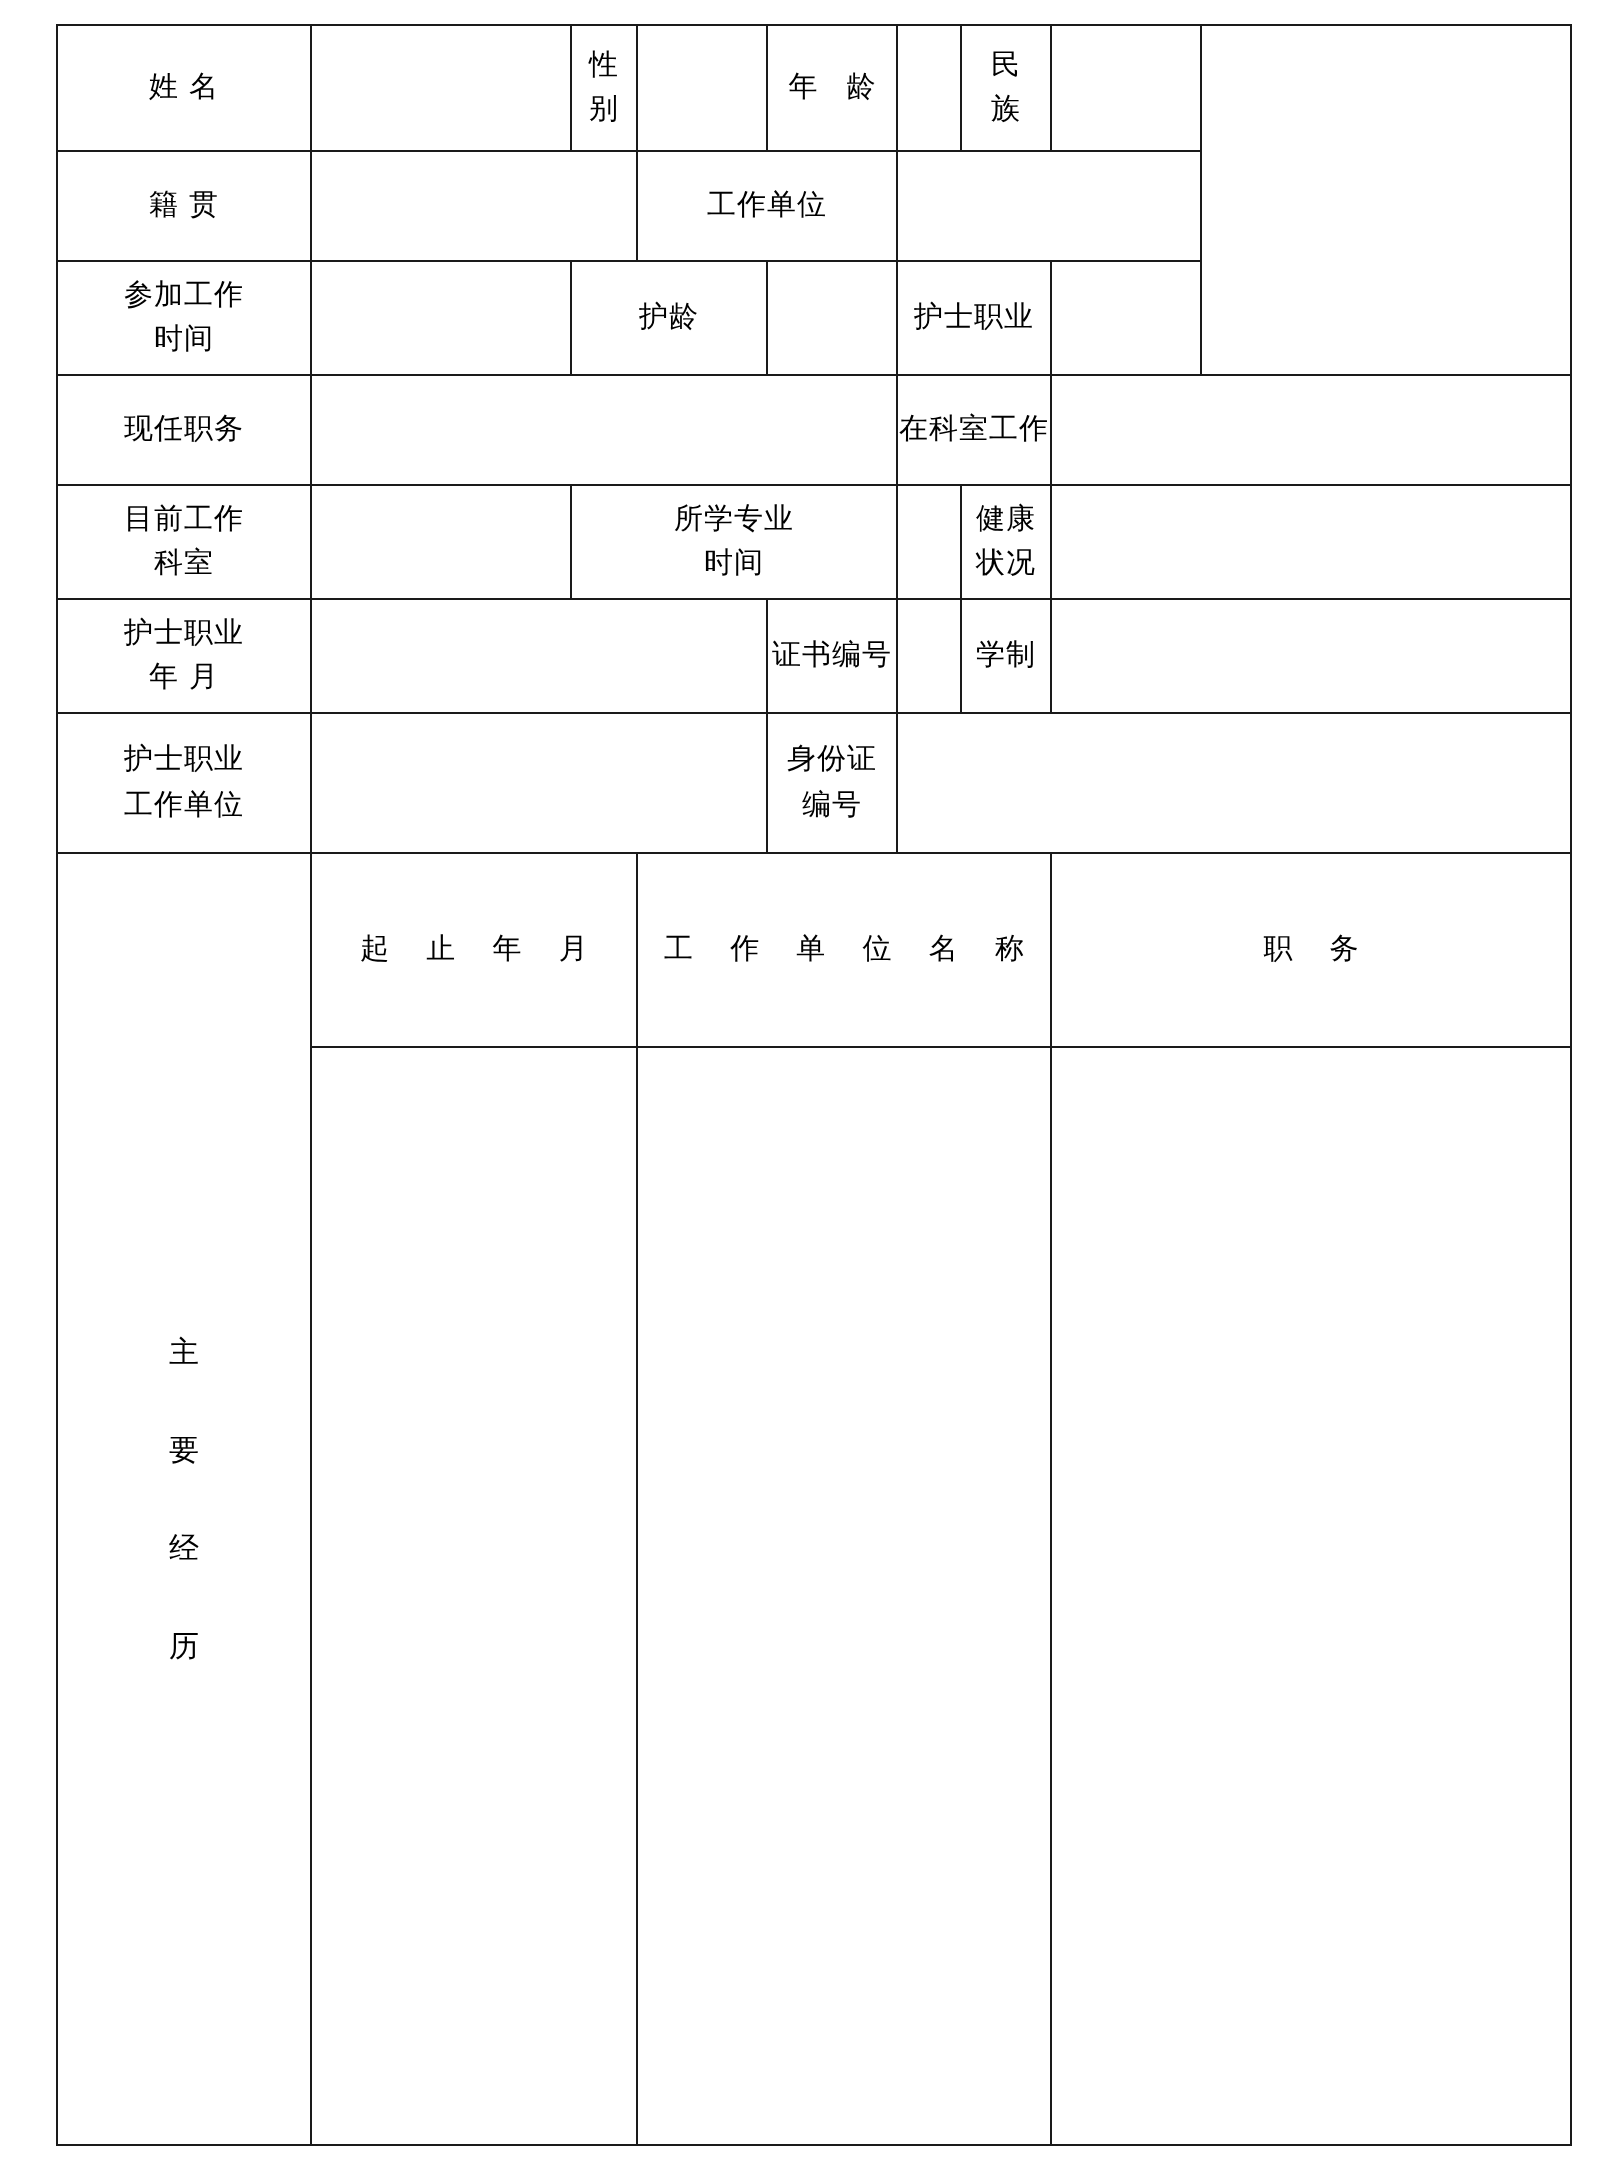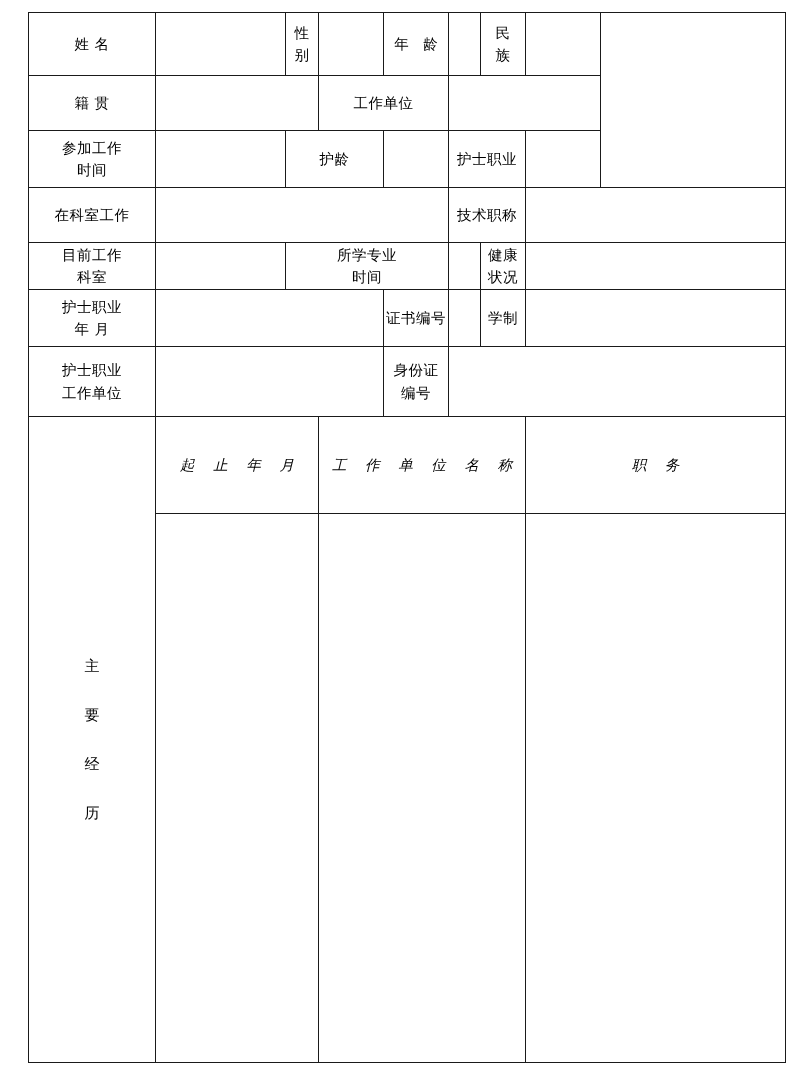--- a/index.html
+++ b/index.html
@@ -85,21 +85,20 @@
   .vert-label span {
     display: block;
     margin: 17px 0;
     line-height: 1;
   }
   .exp-head {
     font-size: 15px;
     letter-spacing: 7px;
     text-indent: 7px;
     white-space: nowrap;
-    font-style: italic;
   }
 </style>
 </head>
 <body>
 
 <div id="form-sheet">
   <table class="form-table">
     <colgroup>
       <col style="width:127px">
       <col style="width:130px">
@@ -144,27 +143,27 @@
         <div>时间</div>
       </td>
       <td class="val"></td>
       <td class="lbl" colspan="2">护龄</td>
       <td class="val"></td>
       <td class="lbl" colspan="2">护士职业</td>
       <td class="val"></td>
     </tr>
 
     <tr style="height:55px">
-      <td class="lbl">在科室工作</td>
+      <td class="lbl">现任职务</td>
       <td class="val" colspan="4"></td>
-      <td class="lbl" colspan="2">技术职称</td>
-      <td class="val" colspan="2"></td>
-    </tr>
-
-    <tr style="height:47px">
+      <td class="lbl" colspan="2">在科室工作</td>
+      <td class="val" colspan="2"></td>
+    </tr>
+
+    <tr style="height:57px">
       <td class="lbl lbl-stack">
         <div>目前工作</div>
         <div>科室</div>
       </td>
       <td class="val"></td>
       <td class="lbl lbl-stack" colspan="3">
         <div>所学专业</div>
         <div>时间</div>
       </td>
       <td class="val"></td>

